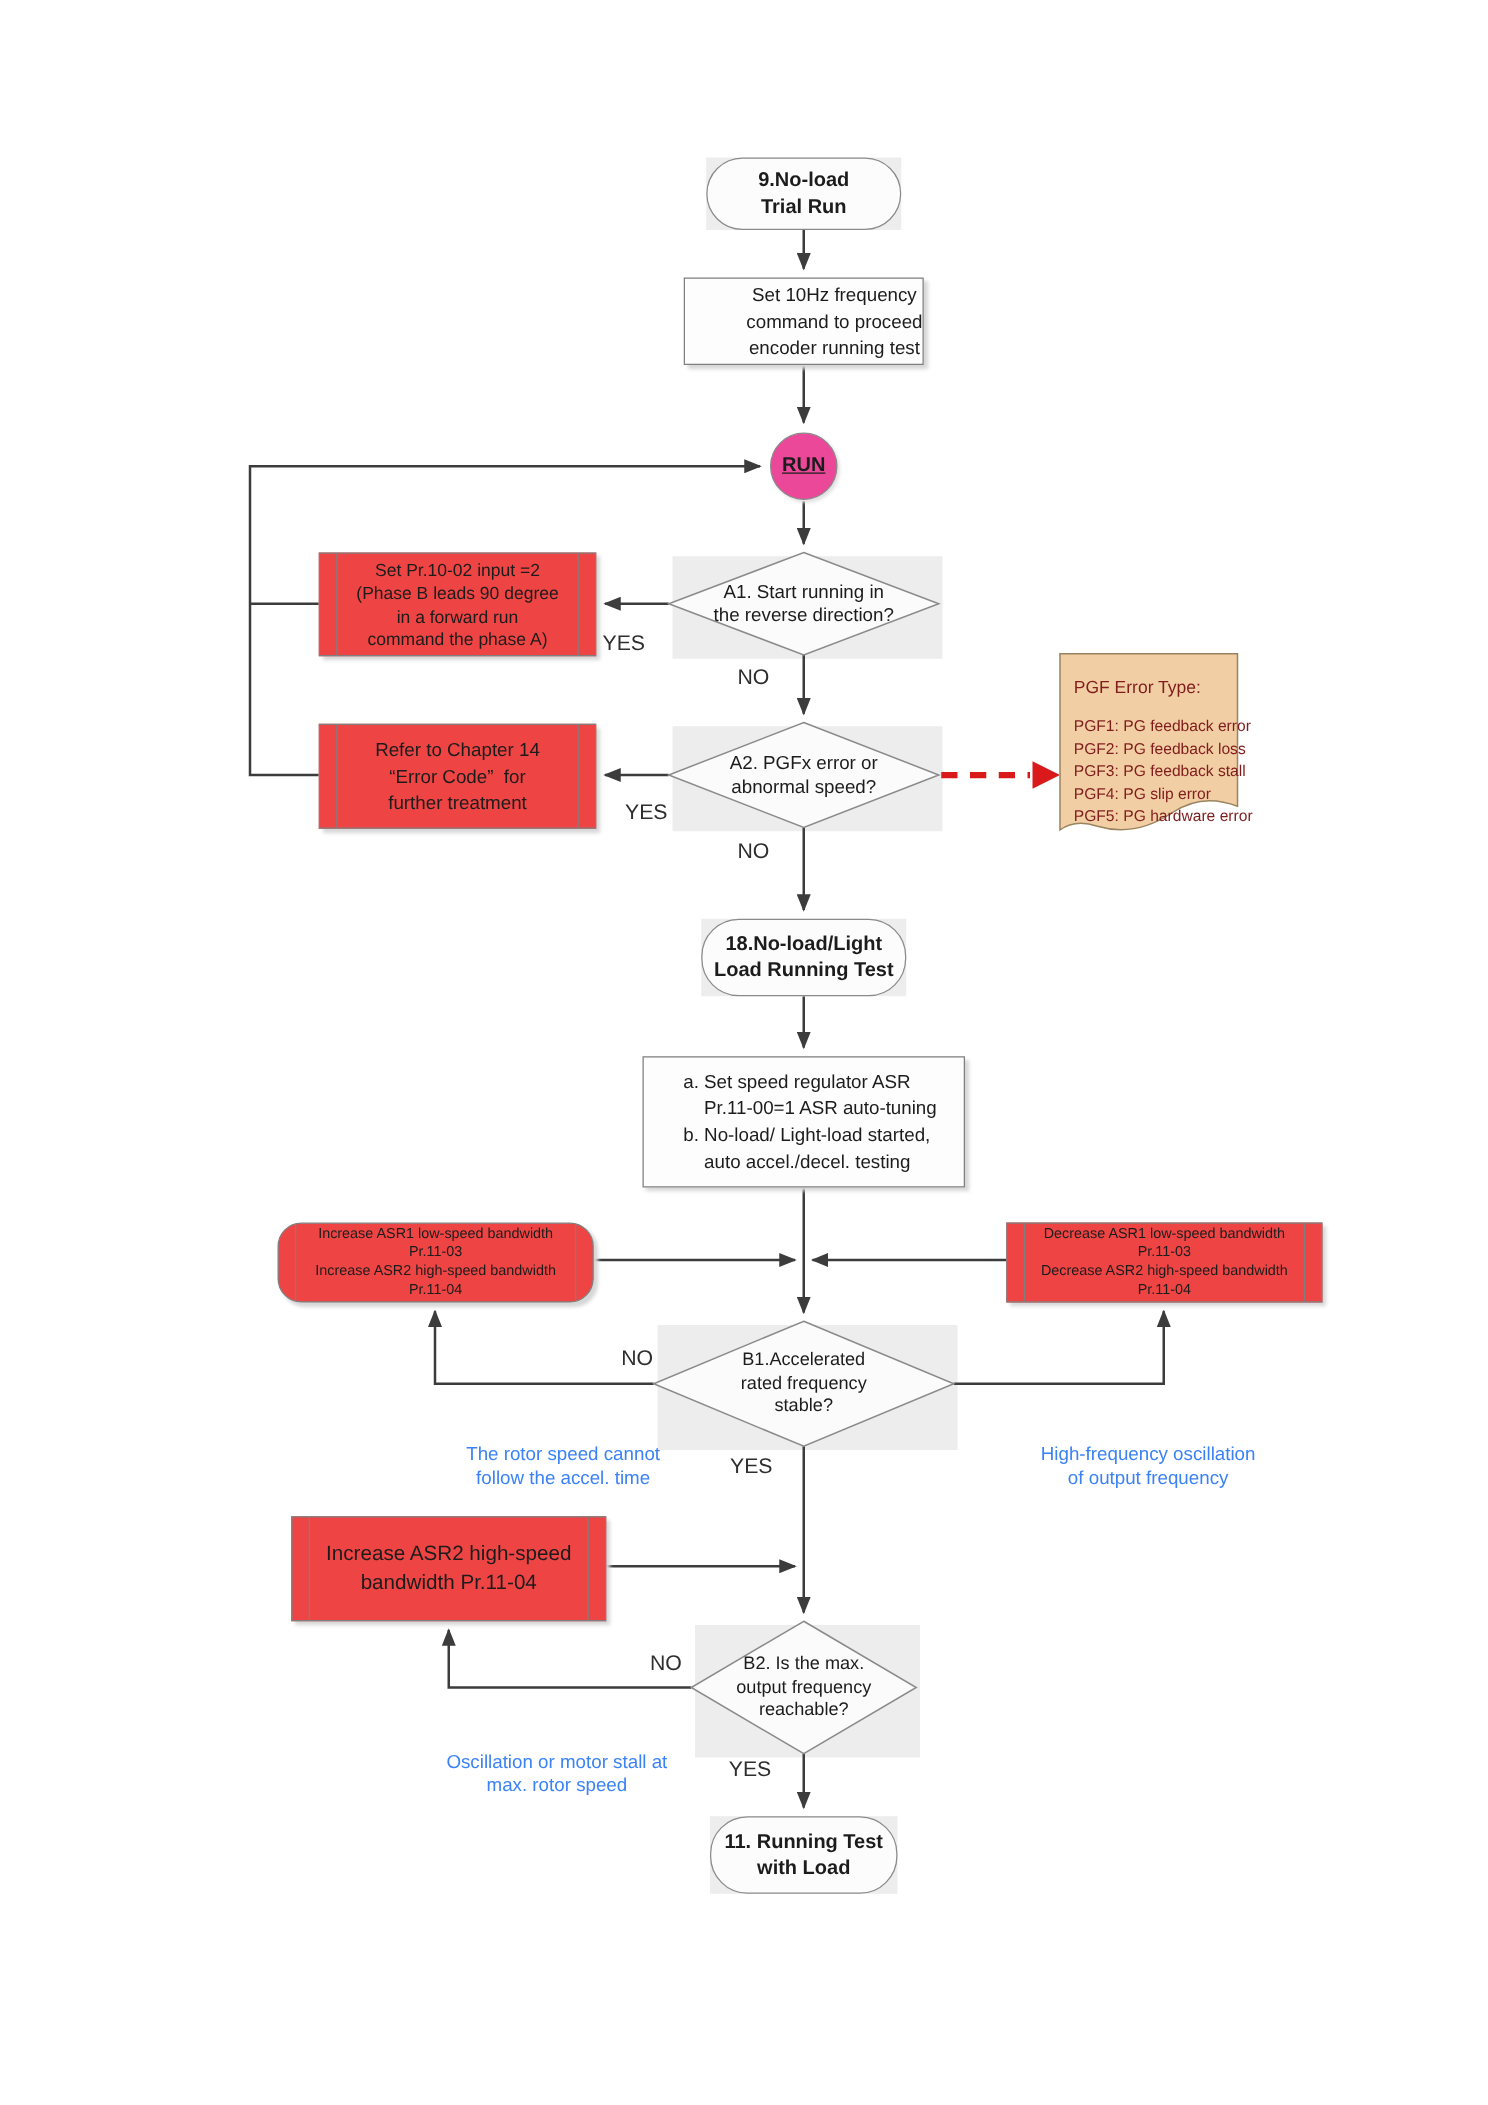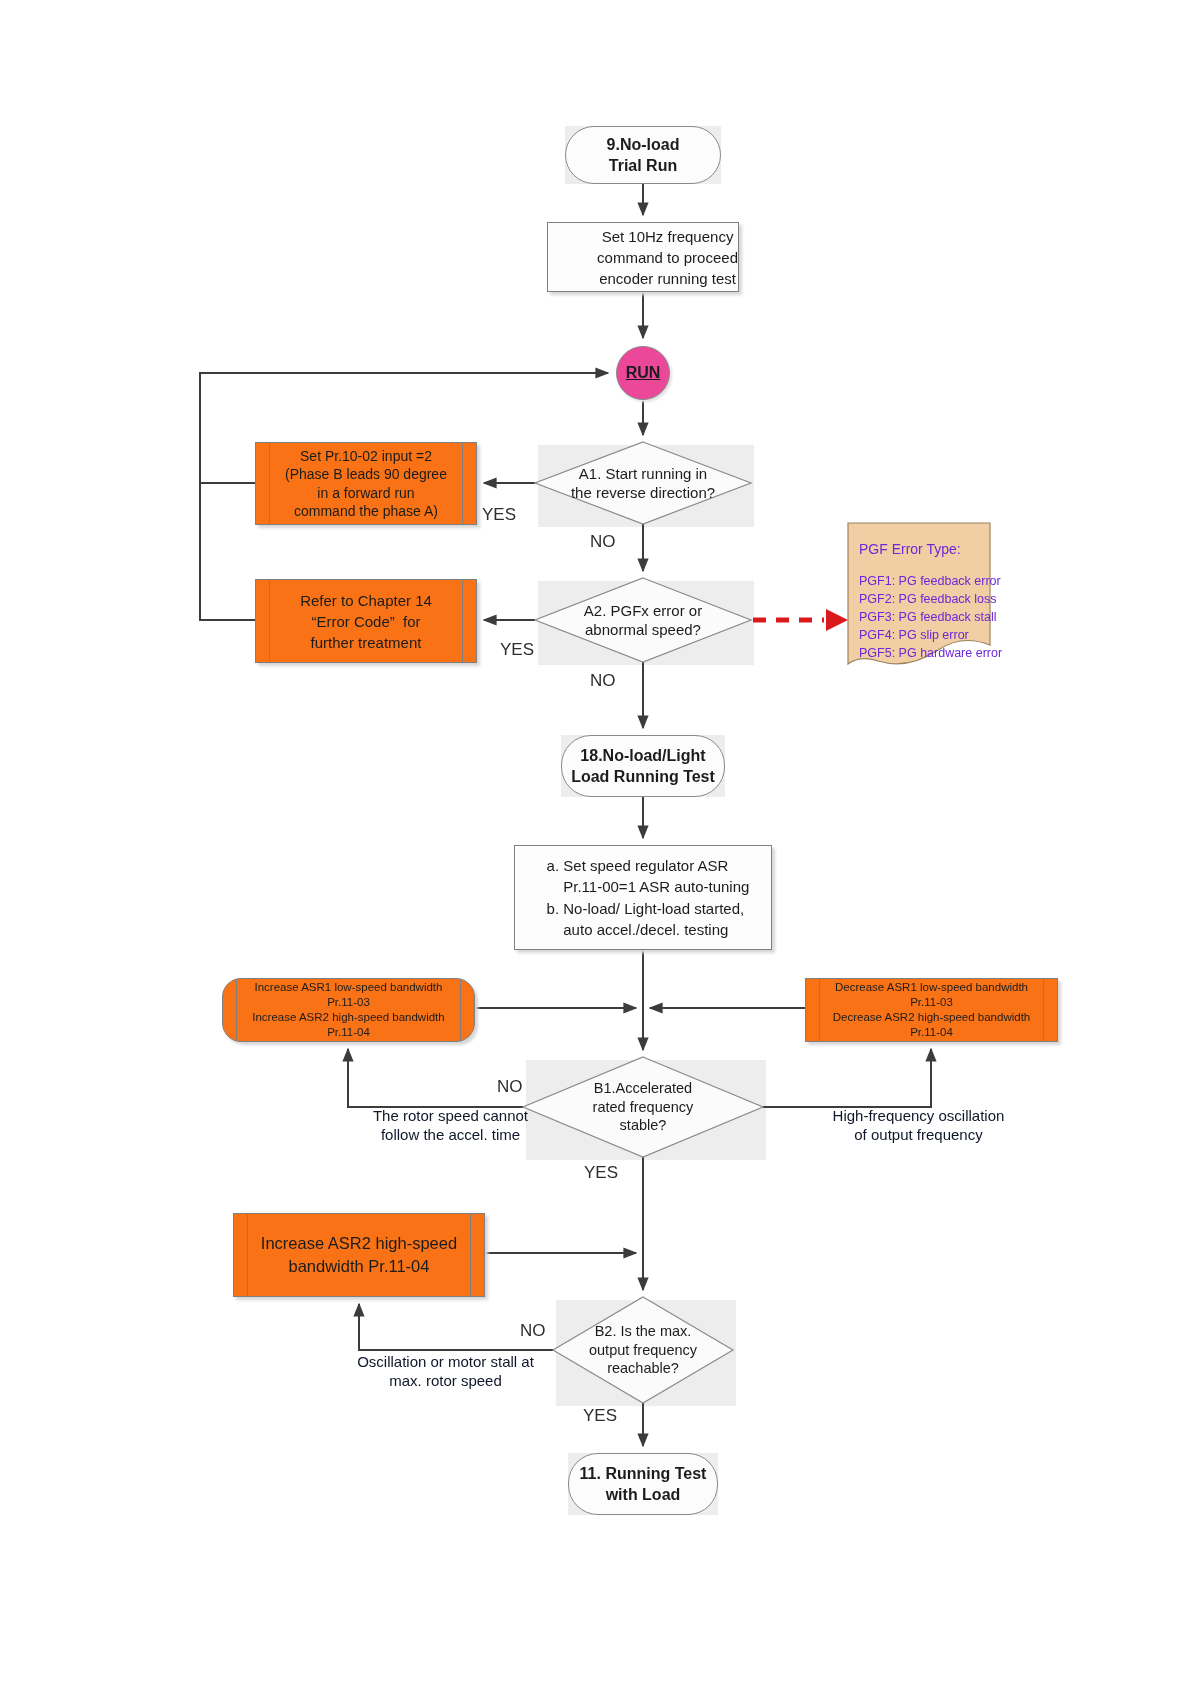--- a/index.html
+++ b/index.html
@@ -7,31 +7,31 @@
           font-family:"Liberation Sans",sans-serif;color:#1c1c1c;overflow:hidden;}
   .canvas svg.wires{position:absolute;left:0;top:0;z-index:1;}
   .node{position:absolute;z-index:2;display:flex;align-items:center;justify-content:center;
         text-align:center;box-sizing:border-box;}
   [data-bind]{white-space:pre-line;}
   .termwrap{background:#ededed;z-index:2;position:absolute;}
   .pill{width:100%;height:100%;background:#fcfcfc;border:1.6px solid #8a8a8a;border-radius:30px;
         display:flex;align-items:center;justify-content:center;text-align:center;
         font-weight:bold;font-size:16px;line-height:21px;box-sizing:border-box;}
   .rect{background:#fdfdfd;border:1.5px solid #7f7f7f;box-shadow:3px 3px 3px #d7d7d7;}
-  .pp{background:#f97316;border:1.4px solid #7f7f7f;box-shadow:3px 3px 3px #d7d7d7;position:absolute;
+  .pp{background:#ef4444;border:1.4px solid #7f7f7f;box-shadow:3px 3px 3px #d7d7d7;position:absolute;
       z-index:2;display:flex;align-items:center;justify-content:center;text-align:center;box-sizing:border-box;}
   .pp::before,.pp::after{content:"";position:absolute;top:0;bottom:0;border-left:1px solid #7f7f7f;}
   .pp::before{left:13px;} .pp::after{right:13px;}
   .circle{background:#ec4899;border:1.6px solid #8a8a8a;border-radius:50%;
           font-weight:bold;font-size:16px;box-shadow:2px 2px 3px #e0e0e0;text-decoration:underline;}
   .dtxt{position:absolute;z-index:3;display:flex;align-items:center;justify-content:center;
         text-align:center;font-size:15px;line-height:19px;}
   .lbl{position:absolute;z-index:3;font-size:17px;color:#2e2e2e;}
-  .ann{position:absolute;z-index:3;font-size:15px;line-height:19px;text-align:center;color:#0f172a;}
-  .notetxt{position:absolute;z-index:3;text-align:left;color:#6d28d9;}
+  .ann{position:absolute;z-index:3;font-size:15px;line-height:19px;text-align:center;color:#3b82f6;margin-top:48px;}
+  .notetxt{position:absolute;z-index:3;text-align:left;color:#7f1d1d;}
 </style>
 </head>
 <body>
 
 <div class="canvas">
 
   <svg class="wires" width="1190" height="1684" viewBox="0 0 1190 1684">
     <defs>
       <marker id="ah" viewBox="0 0 10 8" refX="9" refY="4" markerWidth="7" markerHeight="5.6" orient="auto-start-reverse" markerUnits="strokeWidth">
         <path d="M0,0 L10,4 L0,8 Z" fill="#3c3c3c"></path>

